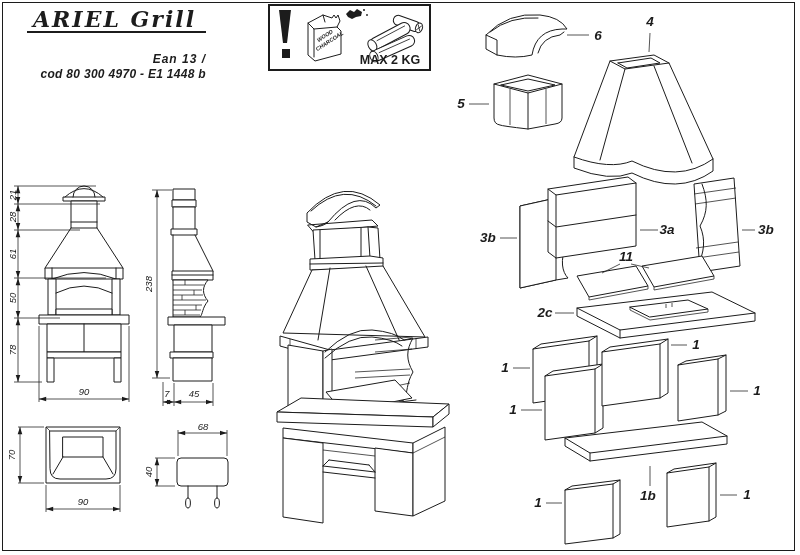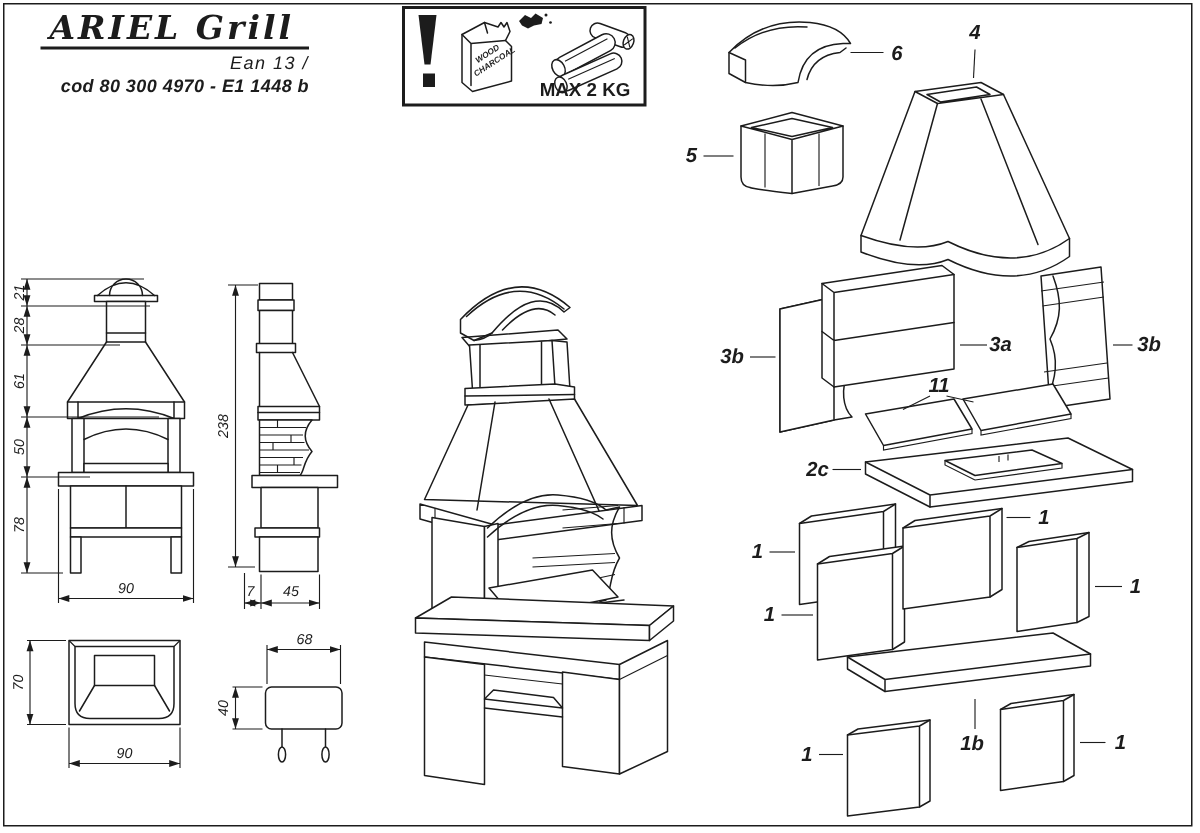--- a/index.html
+++ b/index.html
@@ -3,21 +3,21 @@
 <meta charset="utf-8">
 <style>
   html,body{margin:0;padding:0;background:#fff;}
   .stage{position:relative;width:800px;height:555px;background:#fff;overflow:hidden;
          font-family:"Liberation Sans",sans-serif;color:#1c1c1c;}
   .page-border{position:absolute;left:2px;top:2px;width:793px;height:549px;
                border:1.3px solid #1c1c1c;box-sizing:border-box;}
   .title-block{position:absolute;left:26px;top:8px;width:180px;text-align:right;}
   .tb-title{display:inline-block;font-family:"DejaVu Serif",serif;font-style:italic;font-weight:bold;
             font-size:22px;letter-spacing:2px;border-bottom:2px solid #1c1c1c;padding:0 10px 0 6px;line-height:1.05;}
-  .tb-ean{font-style:italic;font-weight:normal;font-size:12px;margin-top:2px;letter-spacing:1px;}
+  .tb-ean{font-style:italic;font-weight:bold;font-size:12px;margin-top:19px;letter-spacing:1px;}
   .tb-code{font-style:italic;font-weight:bold;font-size:12px;margin-top:1px;letter-spacing:0.3px;}
   .warn-box{position:absolute;left:268px;top:4px;width:163px;height:67px;background:#fff;
             border:2.5px solid #1c1c1c;box-sizing:border-box;}
   svg{position:absolute;overflow:visible;}
   .s{stroke:#1c1c1c;stroke-width:1;fill:none;stroke-linecap:round;stroke-linejoin:round;}
   .sw{stroke:#1c1c1c;stroke-width:1;fill:#fff;stroke-linejoin:round;}
   .sd{stroke:#1c1c1c;stroke-width:0.75;fill:none;}
   .ink{fill:#1c1c1c;stroke:none;}
   .dimtxt{font:italic 9.5px "Liberation Sans",sans-serif;fill:#1c1c1c;}
   .lbl{font:italic bold 13.5px "Liberation Sans",sans-serif;fill:#1c1c1c;}

